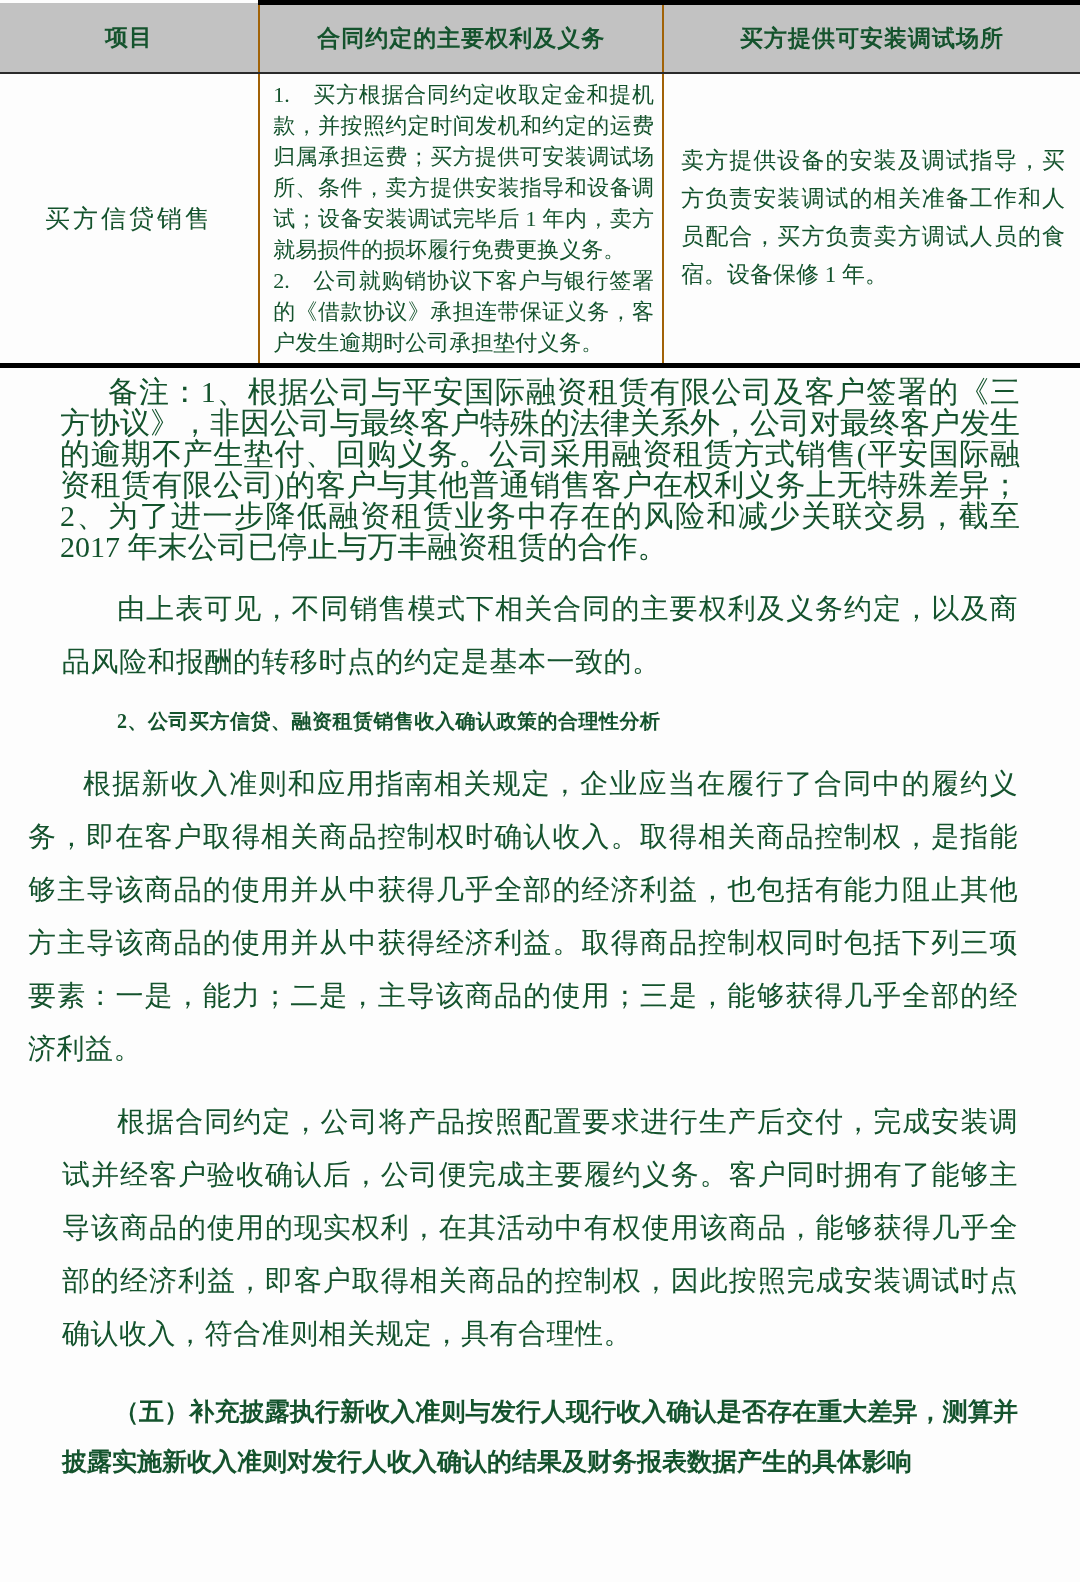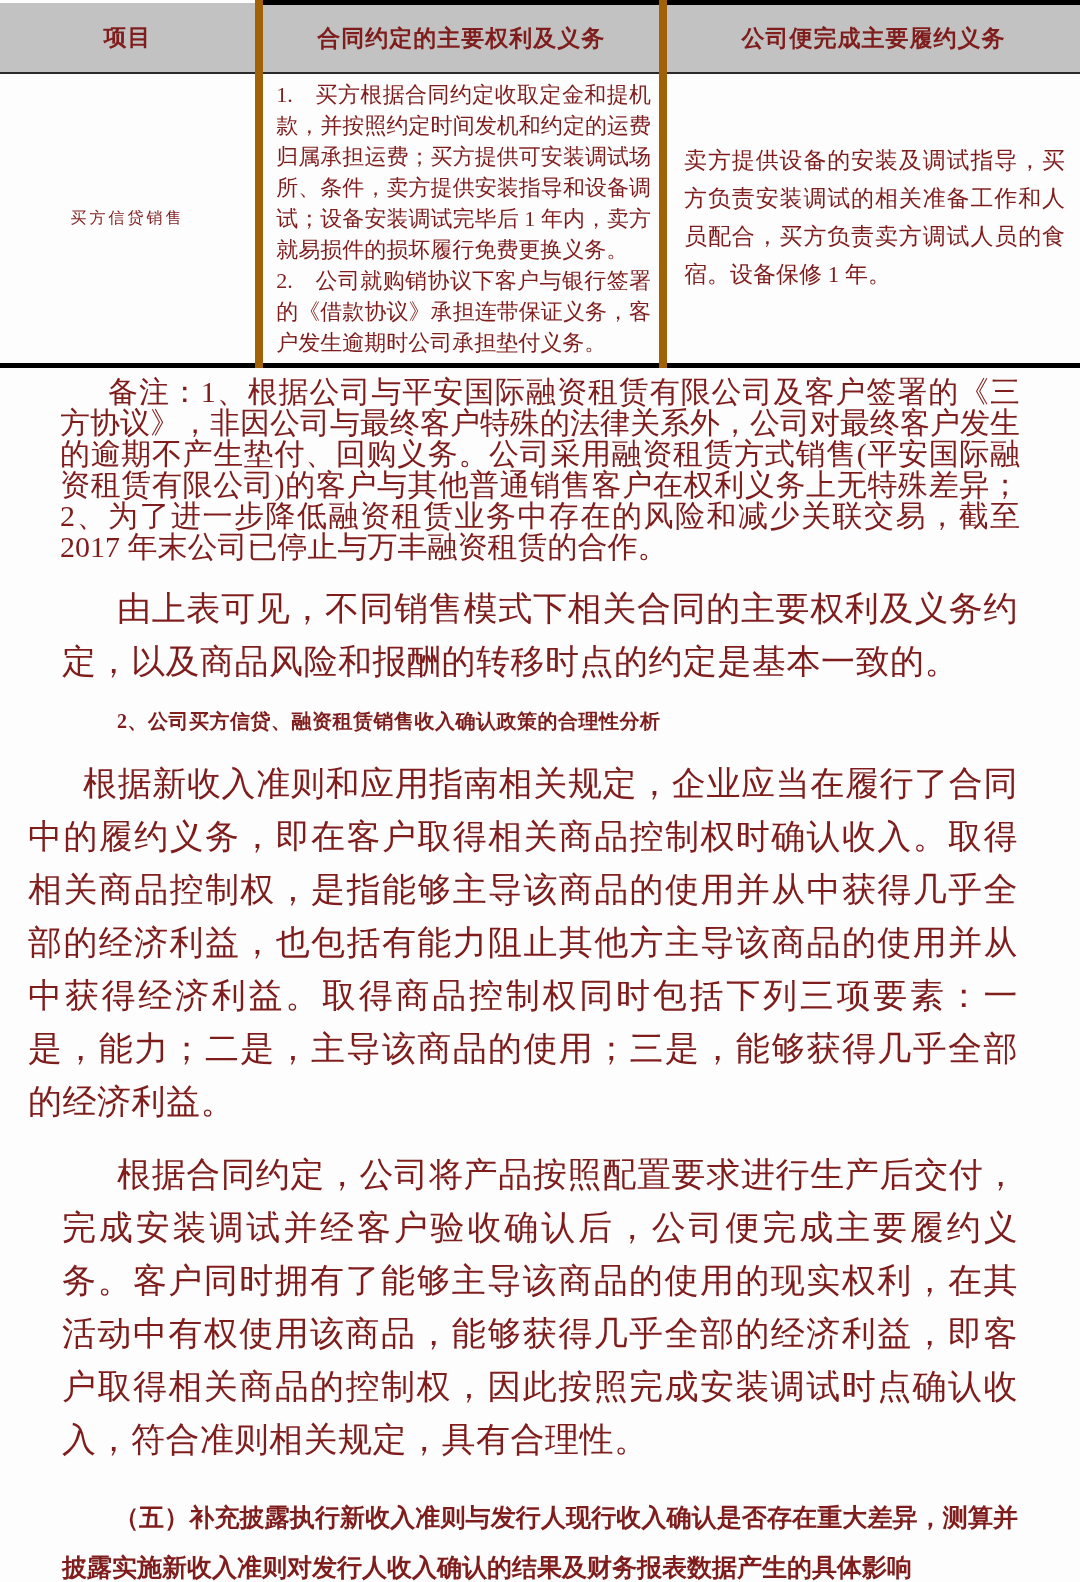--- a/index.html
+++ b/index.html
@@ -3,21 +3,21 @@
 <meta charset="utf-8">
 <style>
   * { margin:0; padding:0; box-sizing:border-box; }
   html,body { background:#ffffff; }
   .page {
     position:relative;
     width:1080px;
     height:1582px;
     margin:0 auto;
     background:#fdfdfd;
-    color:#7f1d1d;
+    color:#14532d;
     font-family:"Liberation Serif","DejaVu Serif",serif;
     overflow:hidden;
   }
   
   table.contract-table {
     width:100%;
     border-collapse:collapse;
     table-layout:fixed;
     border-bottom:5px solid #000;
   }
@@ -28,30 +28,30 @@
     background:#c2c2c2;
     height:70px;
     font-size:23px;
     font-weight:bold;
     text-align:center;
     vertical-align:middle;
     border-bottom:2px solid #2a2a2a;
     letter-spacing:1px;
   }
   table.contract-table th + th,
-  table.contract-table td + td { border-left:8px solid #a16207; }
+  table.contract-table td + td { border-left:2px solid #a16207; }
   table.contract-table th:nth-child(2),
   table.contract-table th:nth-child(3) { border-top:5px solid #000; }
   table.contract-table td {
     background:#fdfdfd;
     vertical-align:middle;
   }
   td.cell-mode {
     text-align:center;
-    font-size:16px;
+    font-size:25px;
     letter-spacing:3px;
     margin-top:24px;
   }
   td.cell-rights {
     font-size:22px;
     line-height:31px;
     padding:5px 8px 5px 13px;
     vertical-align:top;
     text-align:justify;
   }
@@ -66,21 +66,21 @@
   
   .remark {
     margin:8px 60px 0 60px;
     font-size:30px;
     line-height:31px;
     text-indent:48px;
     text-align:justify;
   }
   .para {
     margin:20px 62px 0 62px;
-    font-size:34px;
+    font-size:28px;
     line-height:53px;
     text-indent:55px;
     text-align:justify;
     letter-spacing:0.5px;
   }
   .para.p-revenue { margin-top:22px;margin-left:28px; }
   .heading-kai {
     margin:20px 62px 0 62px;
     font-size:20px;
     font-weight:bold;
@@ -105,21 +105,21 @@
   <table class="contract-table">
     <colgroup>
         <col class="c1">
         <col class="c2">
         <col class="c3">
       </colgroup>
     <thead>
       <tr>
         <th>项目</th>
         <th>合同约定的主要权利及义务</th>
-        <th>公司便完成主要履约义务</th>
+        <th>买方提供可安装调试场所</th>
       </tr>
     </thead>
     <tbody>
       <tr>
         <td class="cell-mode">买方信贷销售</td>
         <td class="cell-rights">
           <p>1.　买方根据合同约定收取定金和提机款，并按照约定时间发机和约定的运费归属承担运费；买方提供可安装调试场所、条件，卖方提供安装指导和设备调试；设备安装调试完毕后 1 年内，卖方就易损件的损坏履行免费更换义务。</p>
           <p>2.　公司就购销协议下客户与银行签署的《借款协议》承担连带保证义务，客户发生逾期时公司承担垫付义务。</p>
         </td>
         <td class="cell-transfer">卖方提供设备的安装及调试指导，买方负责安装调试的相关准备工作和人员配合，买方负责卖方调试人员的食宿。设备保修 1 年。</td>

